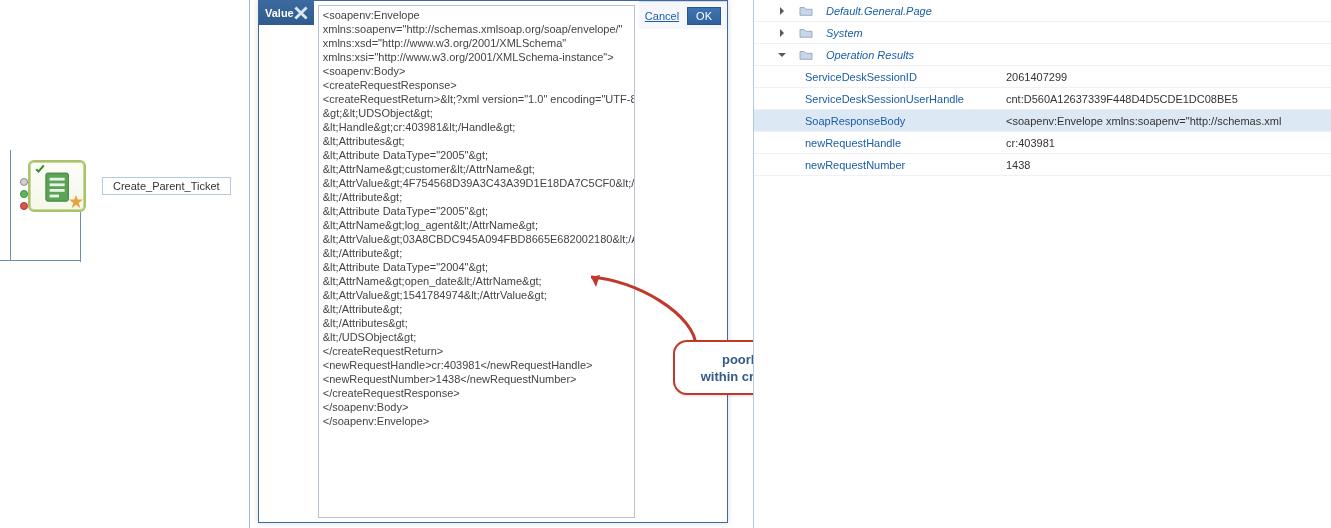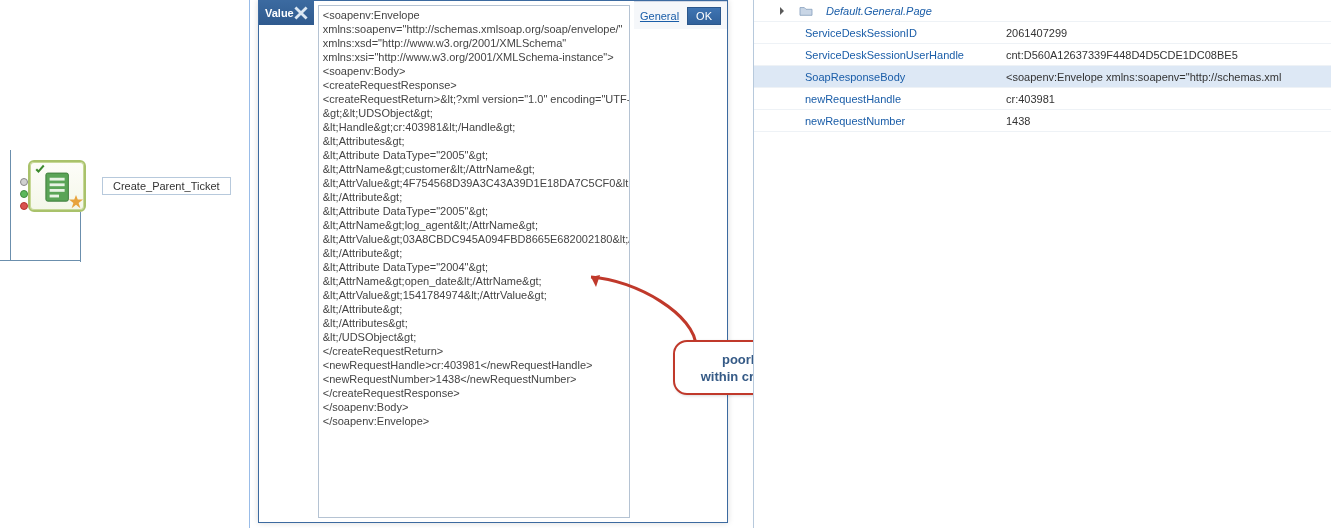--- a/index.html
+++ b/index.html
@@ -277,21 +277,21 @@
 &amp;lt;/Attributes&amp;gt;
 &amp;lt;/UDSObject&amp;gt;
 &lt;/createRequestReturn&gt;
 &lt;newRequestHandle&gt;cr:403981&lt;/newRequestHandle&gt;
 &lt;newRequestNumber&gt;1438&lt;/newRequestNumber&gt;
 &lt;/createRequestResponse&gt;
 &lt;/soapenv:Body&gt;
 &lt;/soapenv:Envelope&gt;</textarea>
   </div>
   <div class="dialog-footer">
-    <span class="link-cancel">General</span>
+    <span class="link-cancel">Cancel</span>
     <button class="btn-ok">OK</button>
   </div>
 </div>
 
 <svg class="callout-tail" viewBox="0 0 130 90">
   <path d="M5 2 C 50 5, 110 40, 110 72" stroke="#c0392b" stroke-width="3" fill="none"></path>
   <path d="M5 2 L14 0 L10 12 Z" fill="#c0392b"></path>
 </svg>
 <div class="callout">
   <span>poorly formated XML</span>
@@ -306,20 +306,46 @@
           <path d="M3 1 L7 5 L3 9 Z" fill="#5a5a5a"></path>
         </svg>
         <svg viewBox="0 0 16 14" class="tree-folder">
           <path d="M1 3 L6 3 L8 5 L15 5 L15 12 L1 12 Z" fill="#c9d6e6" stroke="#8aa3c0"></path>
         </svg>
         <span>Default.General.Page</span>
       </div>
       <div class="tree-val"></div>
     </div>
     <div class="tree-row">
+      <div class="tree-key group">
+        <span class="tree-indent" style="width: 10px;"></span>
+        <svg viewBox="0 0 10 10" class="tree-arrow">
+          <path d="M3 1 L7 5 L3 9 Z" fill="#5a5a5a"></path>
+        </svg>
+        <svg viewBox="0 0 16 14" class="tree-folder">
+          <path d="M1 3 L6 3 L8 5 L15 5 L15 12 L1 12 Z" fill="#c9d6e6" stroke="#8aa3c0"></path>
+        </svg>
+        <span>System</span>
+      </div>
+      <div class="tree-val"></div>
+    </div>
+    <div class="tree-row">
+      <div class="tree-key group">
+        <span class="tree-indent" style="width: 10px;"></span>
+        <svg viewBox="0 0 10 10" class="tree-arrow">
+          <path d="M1 3 L5 7 L9 3 Z" fill="#5a5a5a"></path>
+        </svg>
+        <svg viewBox="0 0 16 14" class="tree-folder">
+          <path d="M1 3 L6 3 L8 5 L15 5 L15 12 L1 12 Z" fill="#c9d6e6" stroke="#8aa3c0"></path>
+        </svg>
+        <span>Operation Results</span>
+      </div>
+      <div class="tree-val"></div>
+    </div>
+    <div class="tree-row">
       <div class="tree-key">
         <span class="tree-indent" style="width: 38px;"></span>
         <span>ServiceDeskSessionID</span>
       </div>
       <div class="tree-val">2061407299</div>
     </div>
     <div class="tree-row">
       <div class="tree-key">
         <span class="tree-indent" style="width: 38px;"></span>
         <span>ServiceDeskSessionUserHandle</span>

